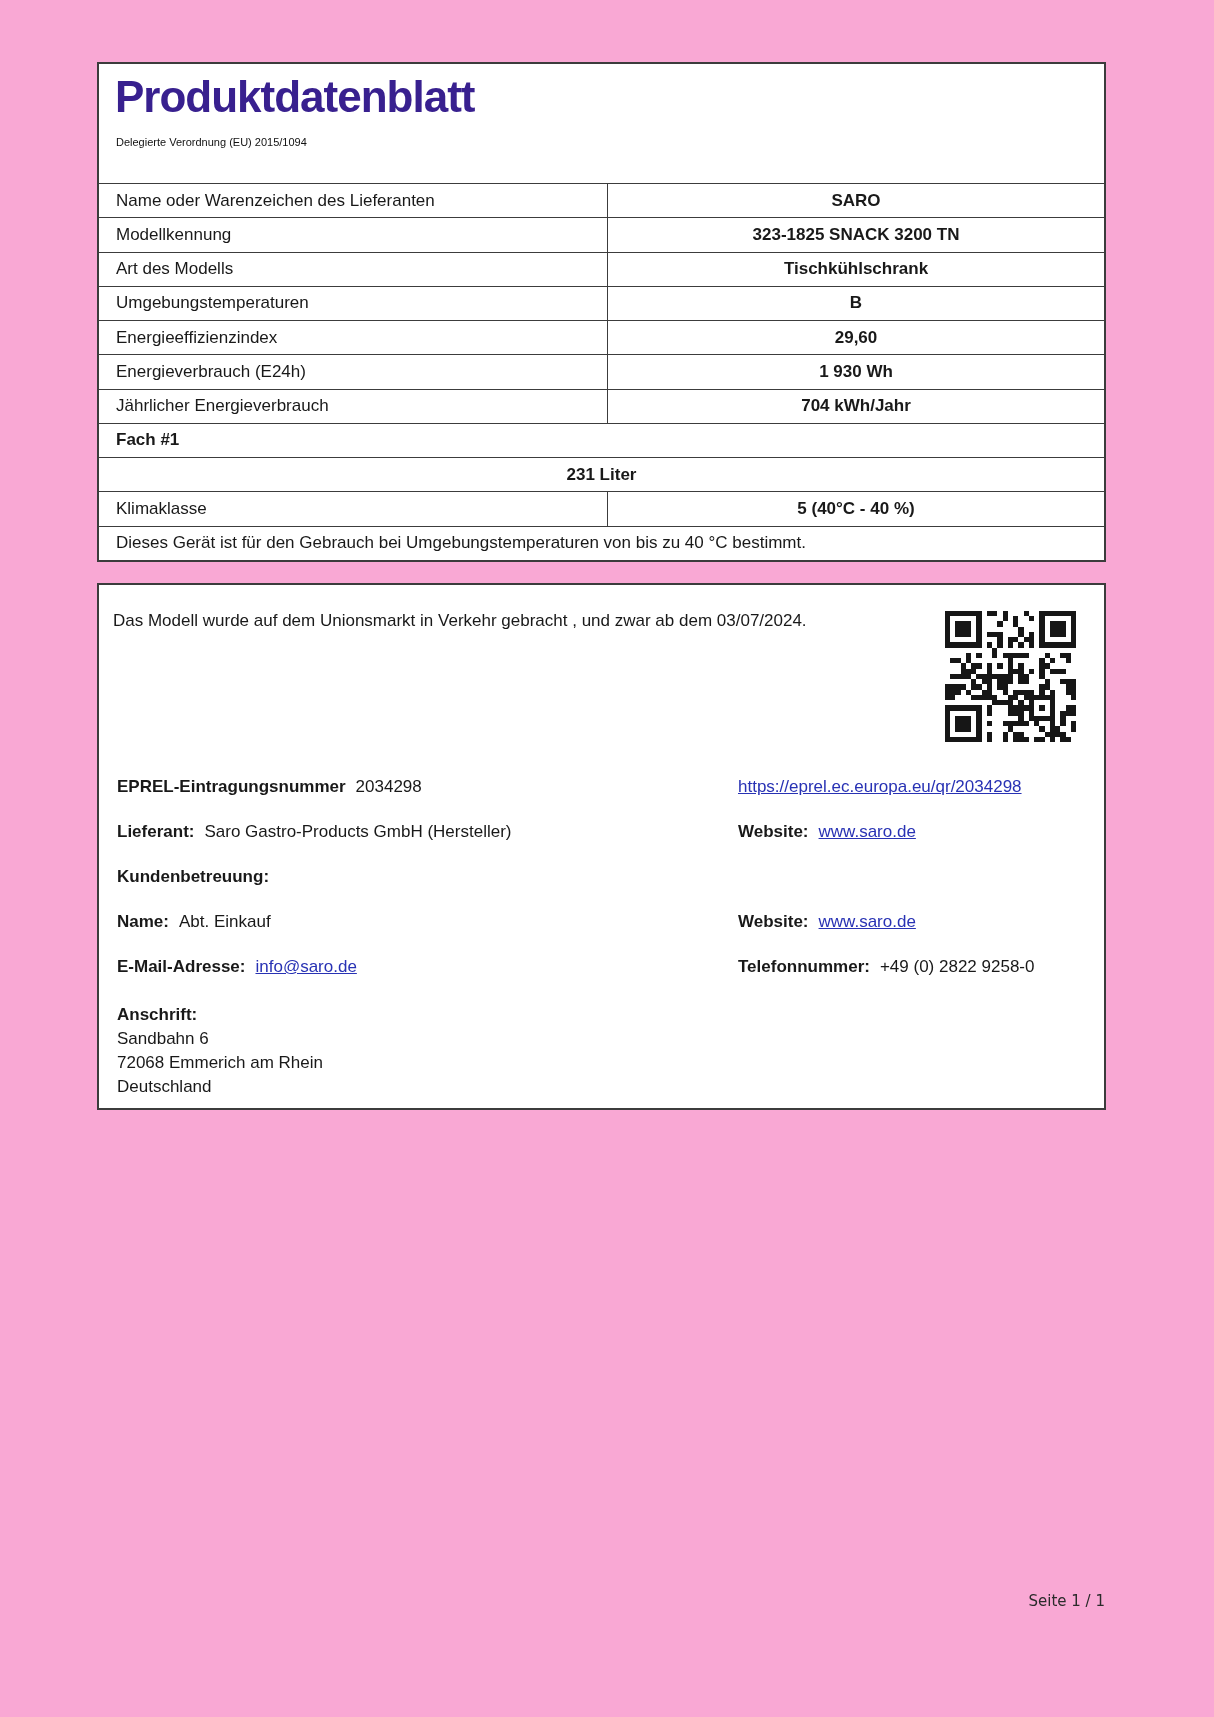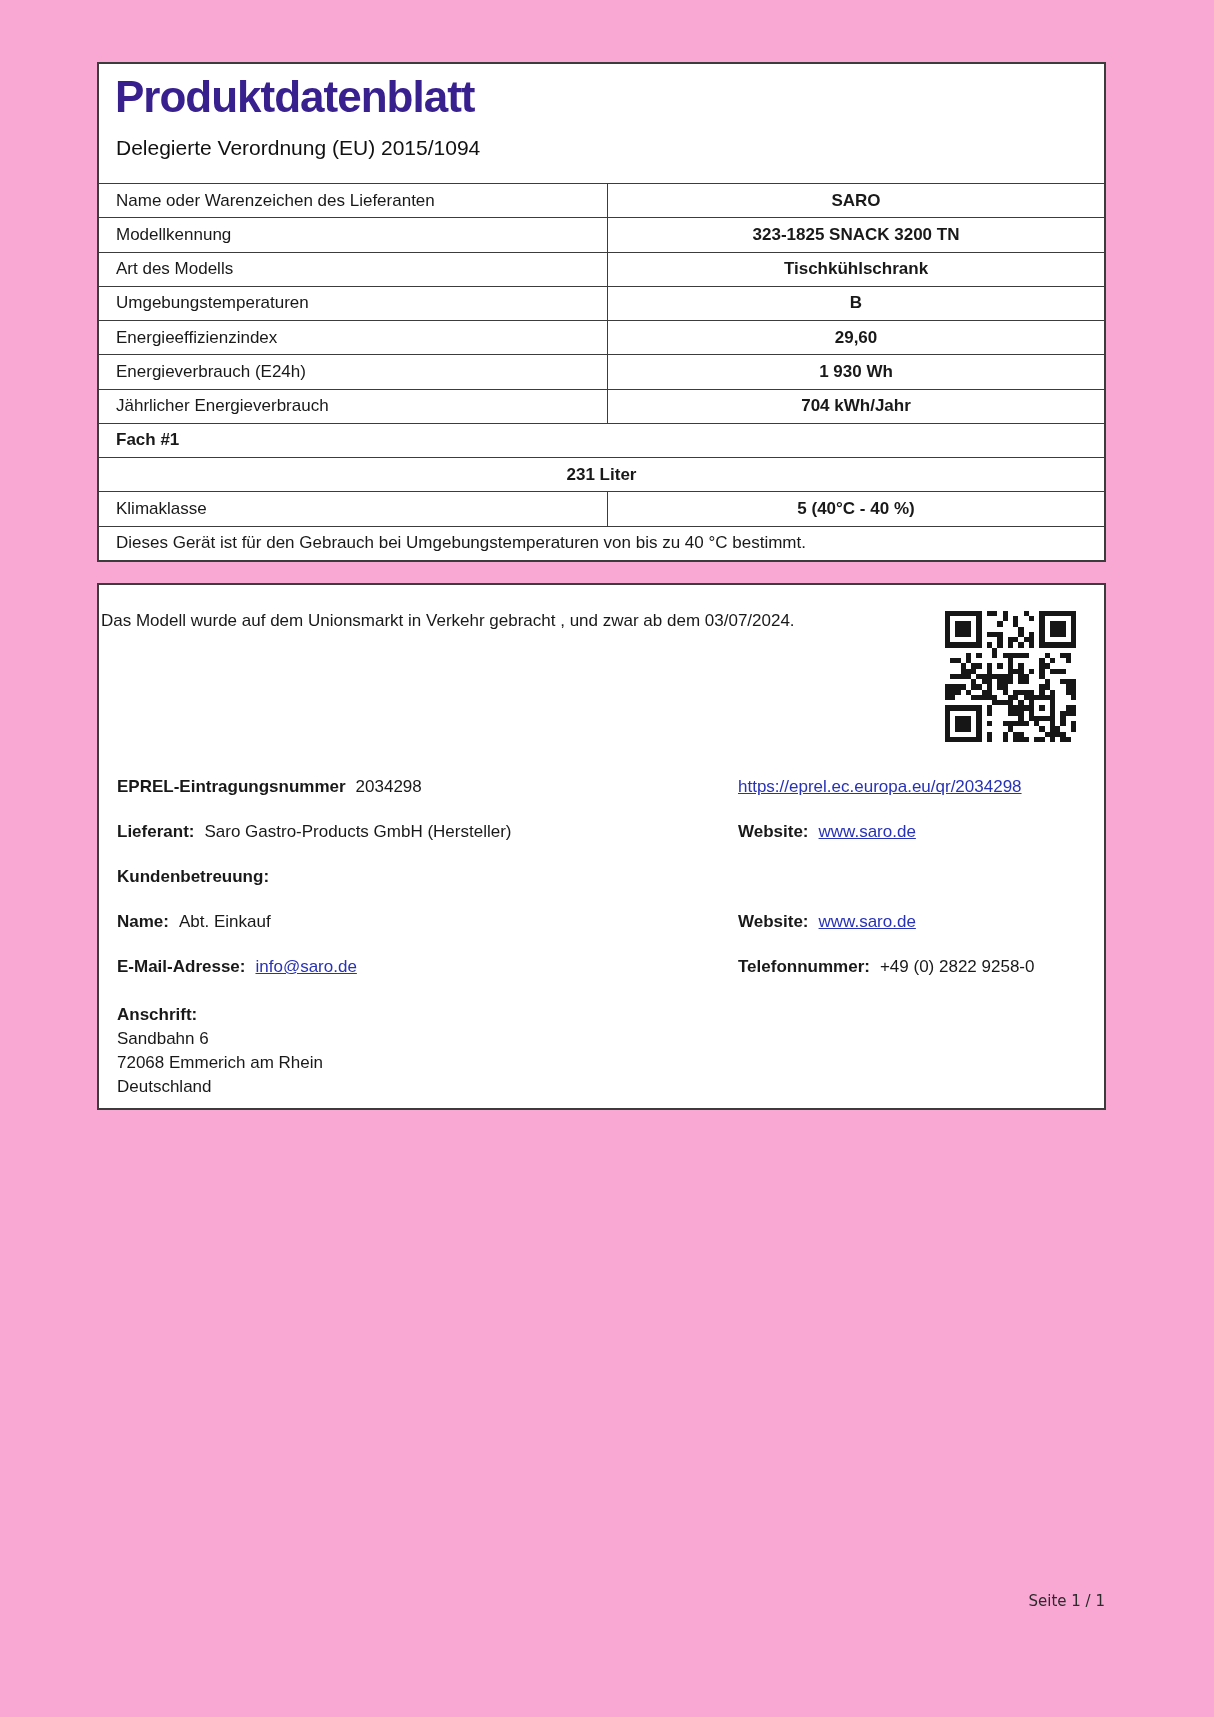--- a/index.html
+++ b/index.html
@@ -19,34 +19,34 @@
 
   
   .box{position:absolute;left:97px;width:1009px;border:2px solid var(--line);background:#fff;}
   .box1{top:62px;height:500px;}
   .box1-head{height:119px;position:relative;}
   .doc-title{
     position:absolute;left:16px;top:8px;
     font-size:44px;font-weight:700;letter-spacing:-1px;
     color:var(--title-color);
   }
-  .regulation{position:absolute;left:17px;top:72px;font-size:21px;color:#111;}
+  .regulation{position:absolute;left:17px;top:72px;font-size:11px;color:#111;}
 
   .spec-table{position:absolute;left:0;top:119px;right:0;bottom:0;display:flex;flex-direction:column;}
   .trow{flex:1 1 0;display:flex;border-top:1.5px solid var(--line);align-items:stretch;}
   .cell{display:flex;align-items:center;font-size:17px;}
   .tlabel{width:509px;padding-left:17px;border-right:1px solid var(--line);}
   .tvalue{flex:1;justify-content:center;font-weight:700;}
   .trow.section .full{font-weight:700;}
   .full{width:100%;padding-left:17px;}
   .trow.note .full{font-weight:400;}
 
   
   .box2{top:583px;height:527px;}
-  .market{position:absolute;left:2px;top:26px;font-size:17px;width:800px;}
+  .market{position:absolute;left:14px;top:26px;font-size:17px;width:800px;}
   .qr{position:absolute;left:846px;top:26px;width:131px;height:131px;}
 
   .info-line{position:absolute;left:18px;right:14px;font-size:17px;line-height:20px;white-space:nowrap;}
   .lbl{font-weight:700;}
   .val{margin-left:10px;}
   .rcol{position:absolute;left:621px;top:0;white-space:nowrap;}
   a.doclink{color:var(--link-color);text-decoration:underline;cursor:pointer;}
   .y-eprel{top:192px;}
   .y-lieferant{top:237px;}
   .y-kunden{top:282px;}

